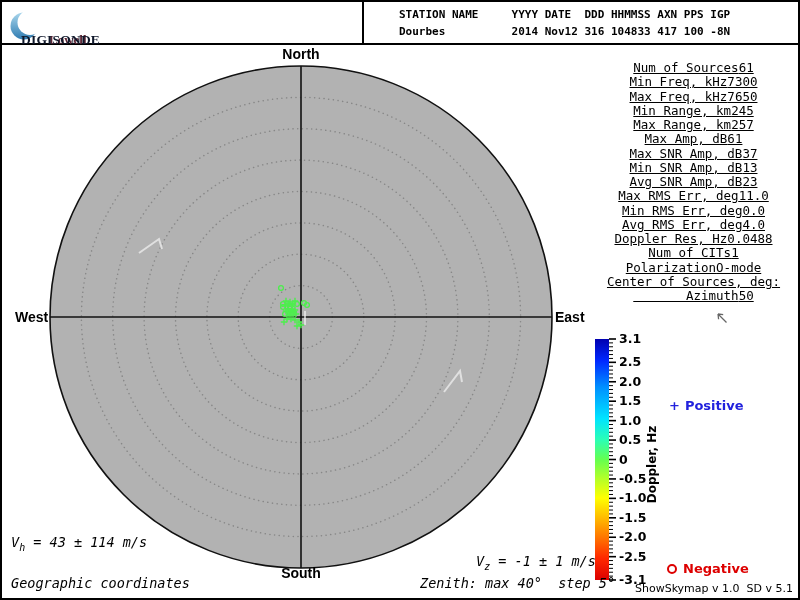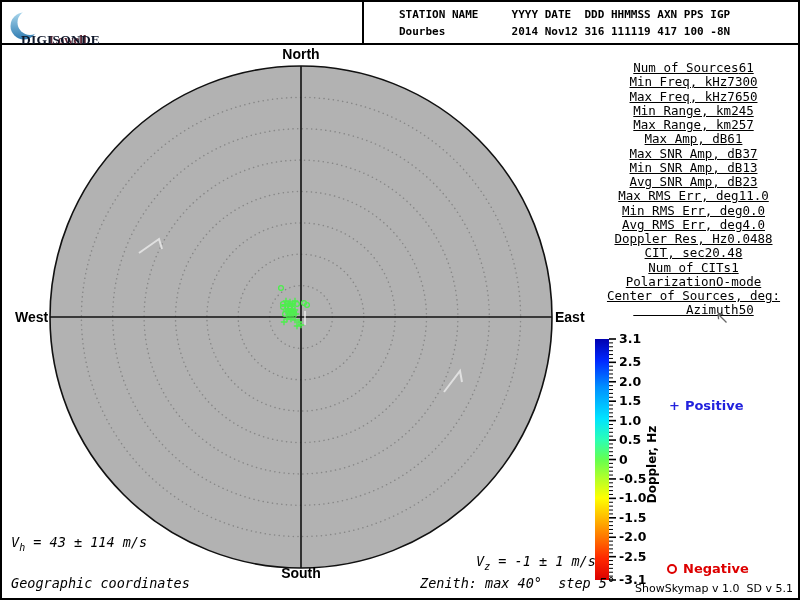--- a/index.html
+++ b/index.html
@@ -126,38 +126,37 @@
             <stop offset="0" stop-color="#a9d6ec"></stop>
             <stop offset="1" stop-color="#2f7cb2"></stop>
           </linearGradient>
         </defs>
         <circle cx="14" cy="18" r="13.5" fill="url(#lg)"></circle>
         <circle cx="20" cy="14.5" r="12.5" fill="#ffffff"></circle>
       </svg>
       <div class="logo-line1">Lowell</div>
       <div class="logo-line2">DIGISONDE</div>
     </div>
-    <div class="header-text"><span>STATION NAME     YYYY DATE  DDD HHMMSS AXN PPS IGP</span><br><span>Dourbes          2014 Nov12 316 111119 417 100 -8N</span></div>
+    <div class="header-text"><span>STATION NAME     YYYY DATE  DDD HHMMSS AXN PPS IGP</span><br><span>Dourbes          2014 Nov12 316 104833 417 100 -8N</span></div>
   </div>
 
   <div class="stats">
       <div class="stat-row"><span>Num of Sources</span><span>61</span></div>
       <div class="stat-row"><span>Min Freq, kHz</span><span>7300</span></div>
       <div class="stat-row"><span>Max Freq, kHz</span><span>7650</span></div>
       <div class="stat-row"><span>Min Range, km</span><span>245</span></div>
       <div class="stat-row"><span>Max Range, km</span><span>257</span></div>
       <div class="stat-row"><span>Max Amp, dB</span><span>61</span></div>
       <div class="stat-row"><span>Max SNR Amp, dB</span><span>37</span></div>
       <div class="stat-row"><span>Min SNR Amp, dB</span><span>13</span></div>
       <div class="stat-row"><span>Avg SNR Amp, dB</span><span>23</span></div>
       <div class="stat-row"><span>Max RMS Err, deg</span><span>11.0</span></div>
       <div class="stat-row"><span>Min RMS Err, deg</span><span>0.0</span></div>
       <div class="stat-row"><span>Avg RMS Err, deg</span><span>4.0</span></div>
       <div class="stat-row"><span>Doppler Res, Hz</span><span>0.0488</span></div>
-      <div class="stat-row"><span>CIT, sec</span><span>20.48</span></div>
       <div class="stat-row"><span>Num of CITs</span><span>1</span></div>
       <div class="stat-row"><span>Polarization</span><span>O-mode</span></div>
       <div class="stat-row"><span>Center of Sources, deg:</span><span></span></div>
       <div class="stat-row"><span>       Azimuth</span><span>50</span></div>
     </div>
 
   <svg class="cursor-arrow" width="12" height="12" viewBox="0 0 12 12">
     <path d="M10.5,10.5 L2,2 M2,2 L7.2,2.6 M2,2 L2.6,7.2" stroke="#666" stroke-width="1.3" fill="none"></path>
   </svg>
 

